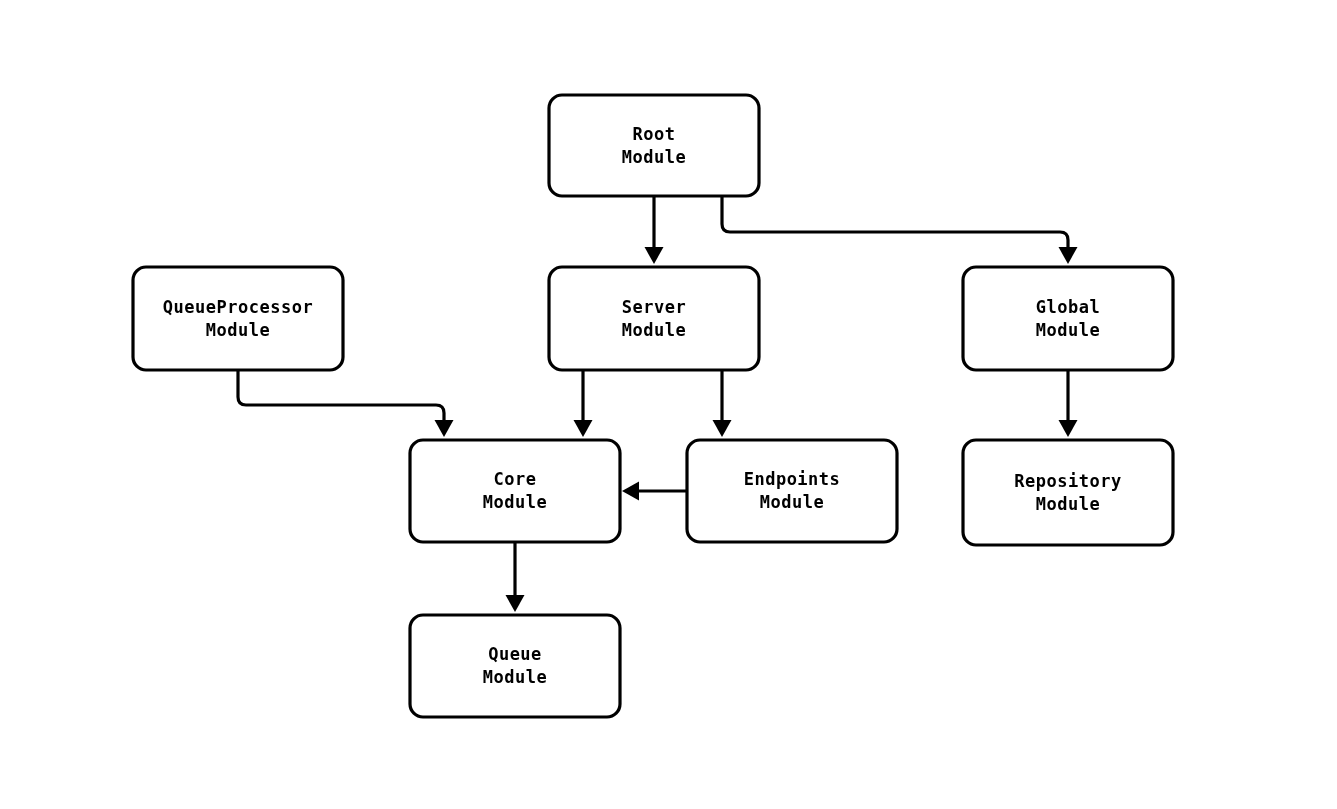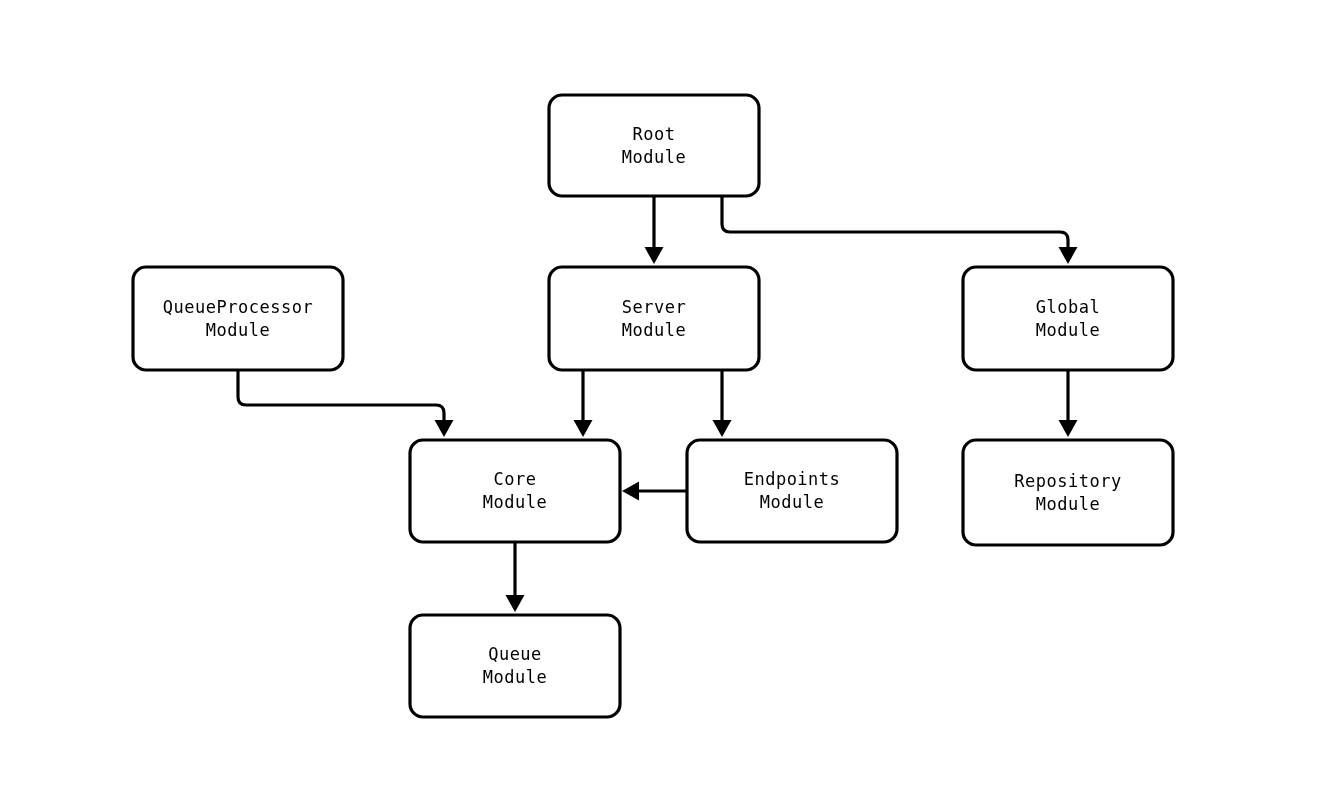--- a/index.html
+++ b/index.html
@@ -11,20 +11,21 @@
     width: 1337px;
     height: 809px;
     font-family: "DejaVu Sans Mono", monospace;
     overflow: hidden;
   }
   #diagram-root {
     position: relative;
     width: 1337px;
     height: 809px;
     background: #ffffff;
+    font-weight: bold;
   }
   svg.diagram-canvas {
     display: block;
     width: 1337px;
     height: 809px;
   }
   .node-box {
     fill: #ffffff;
     stroke: #000000;
     stroke-width: 3.2;

